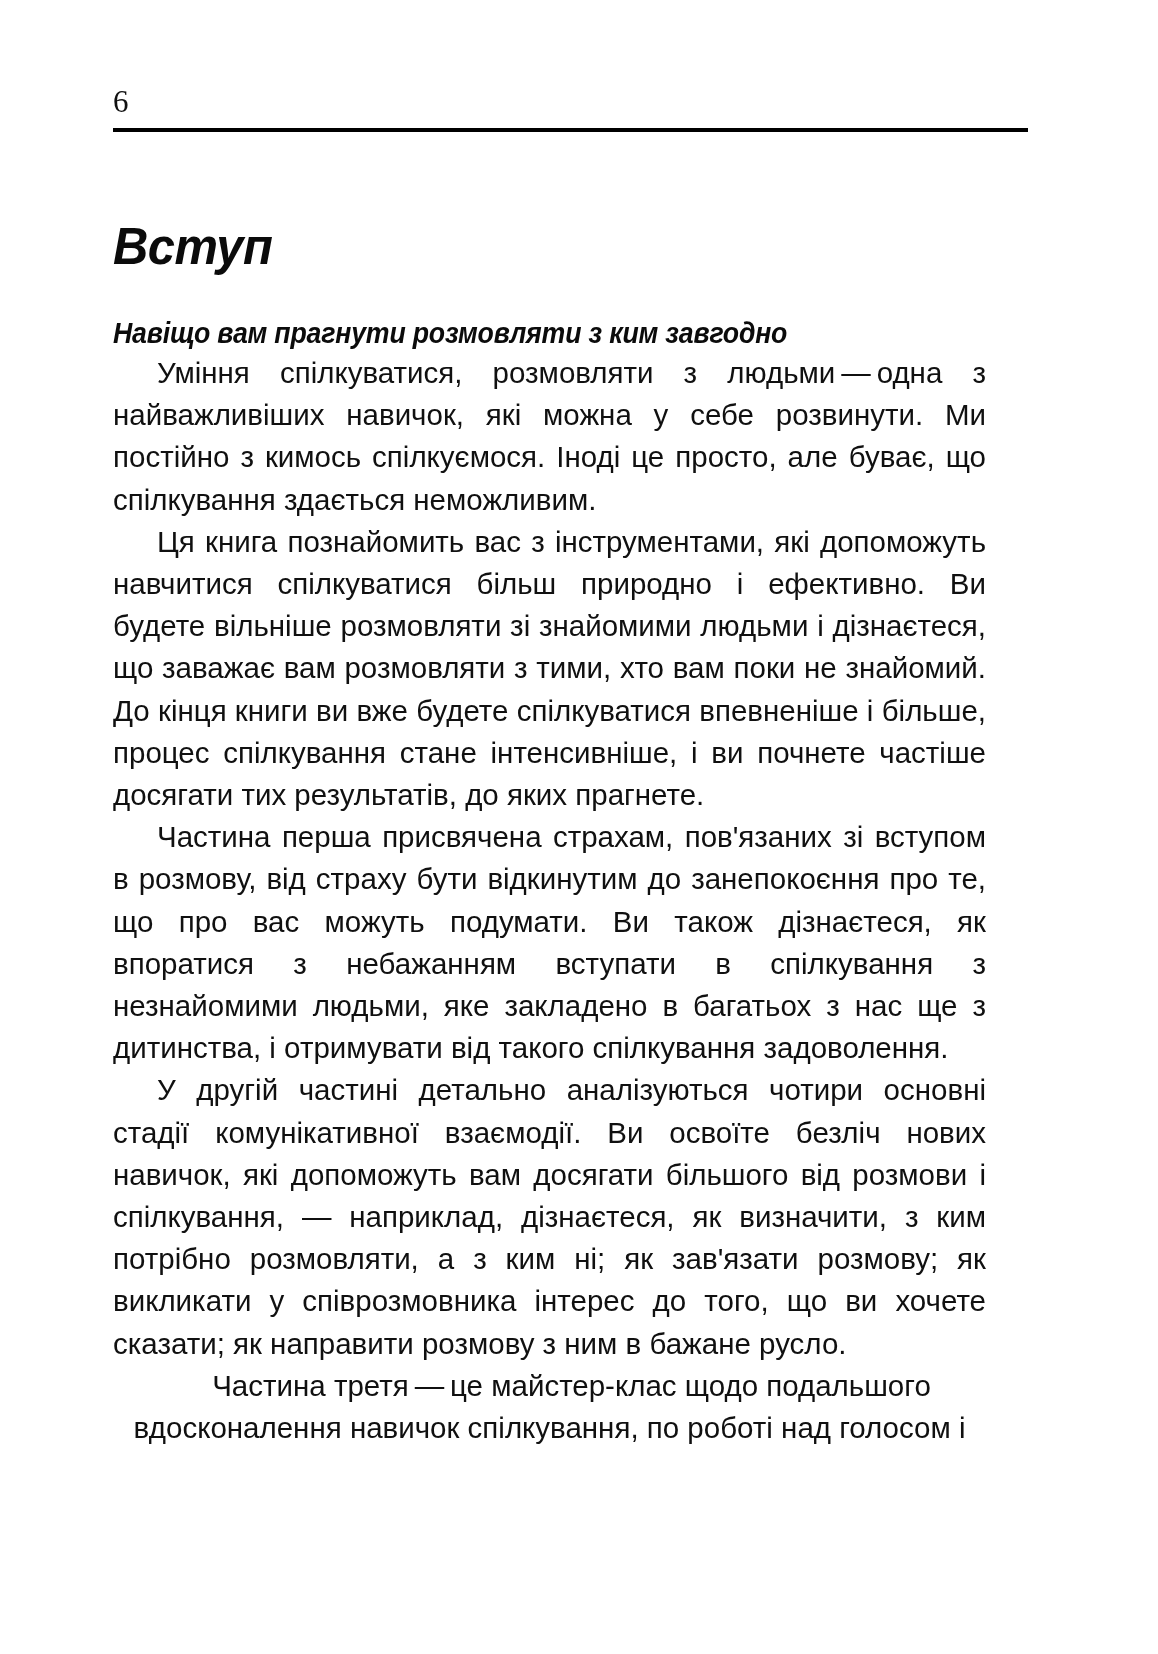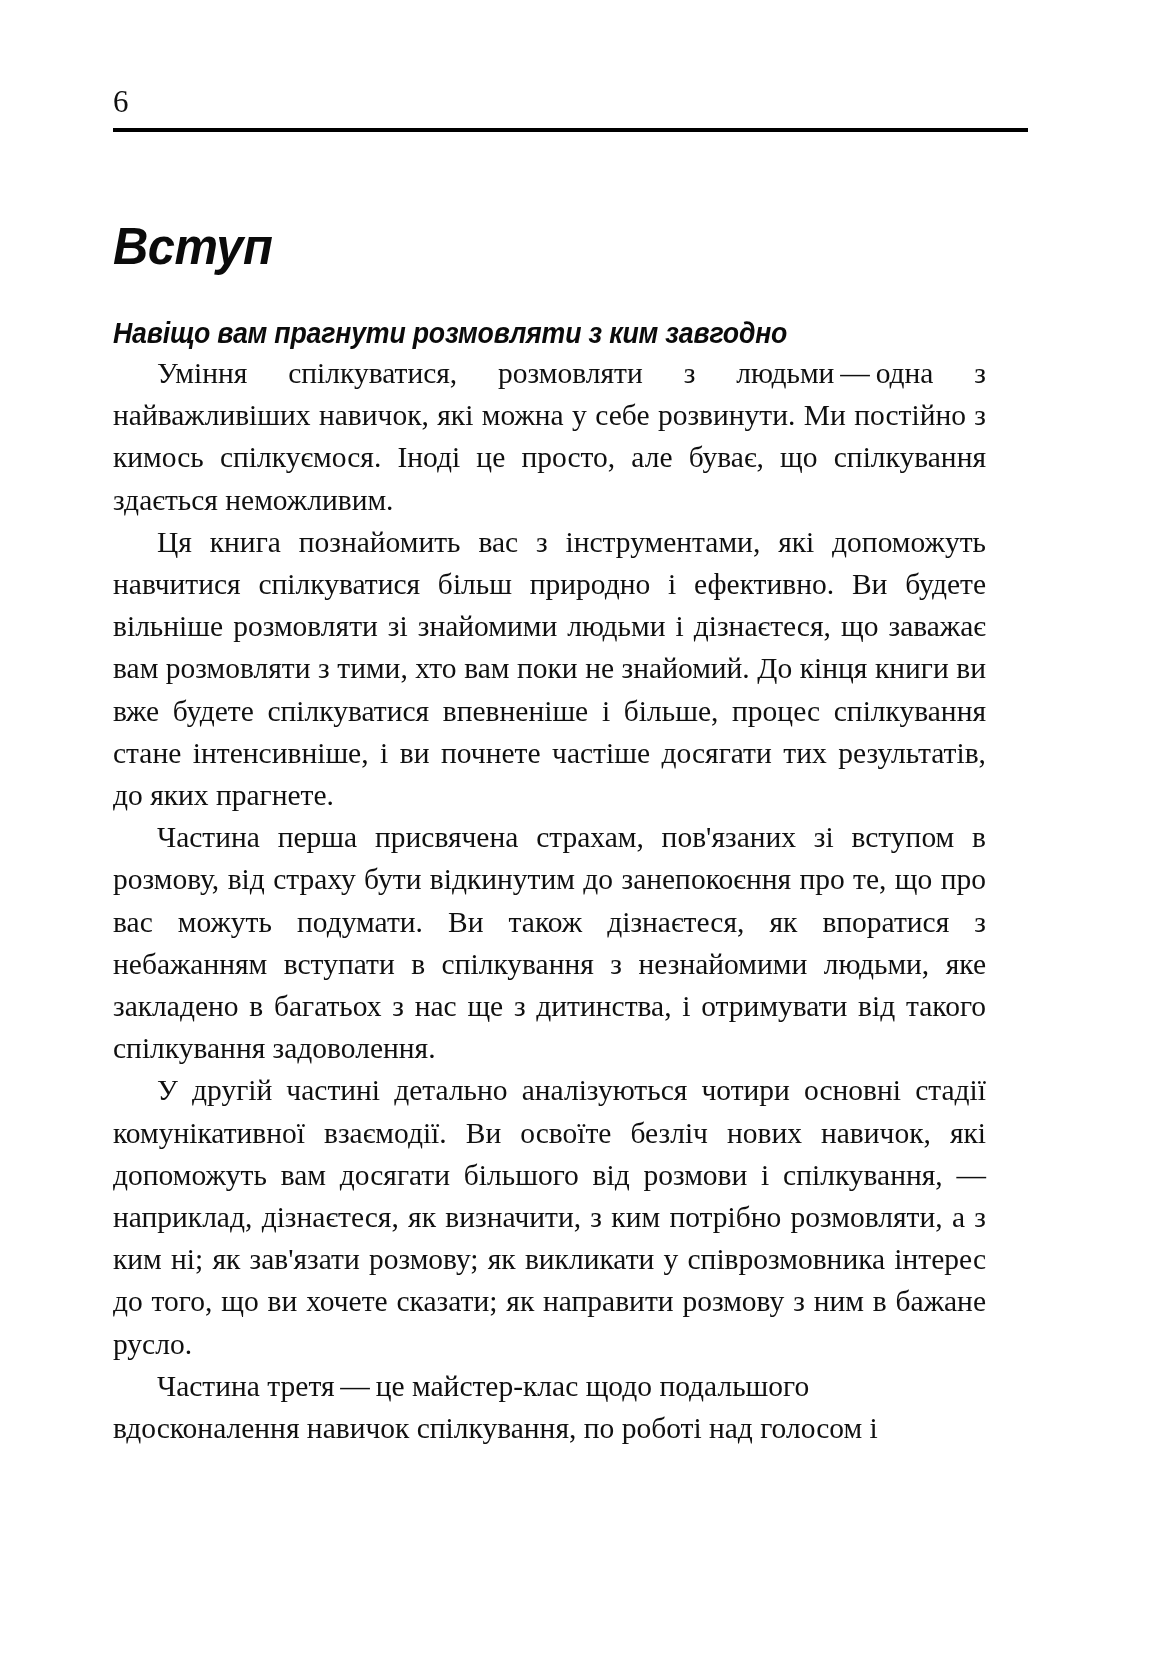--- a/index.html
+++ b/index.html
@@ -75,30 +75,30 @@
     position: absolute;
     left: 113px;
     top: 352px;
     width: 873px;
   }
   .body-text p {
     margin: 0;
     text-indent: 44px;
     text-align: justify;
     text-justify: inter-word;
-    font-family: Liberation Serif, serif;
+    font-family: Liberation Sans, sans-serif;
     font-size: 29.5px;
     line-height: 42.2px;
     color: #101010;
     hyphens: none;
     -webkit-hyphens: none;
     word-spacing: 0px;
   }
   .body-text p:last-child {
-    text-align: left;
+    text-align: center;
   }
 </style>
 </head>
 <body>
 
 <div class="page">
 
   <div class="running-head">
     <div class="folio">6</div>
     <div class="head-rule"></div>

